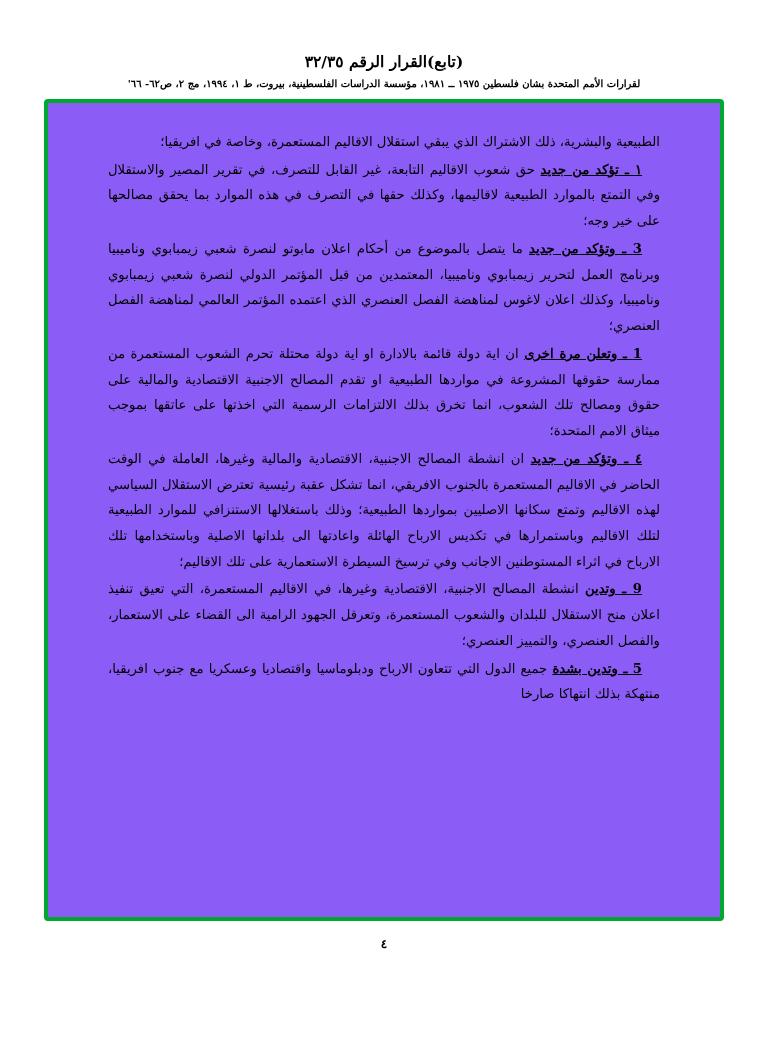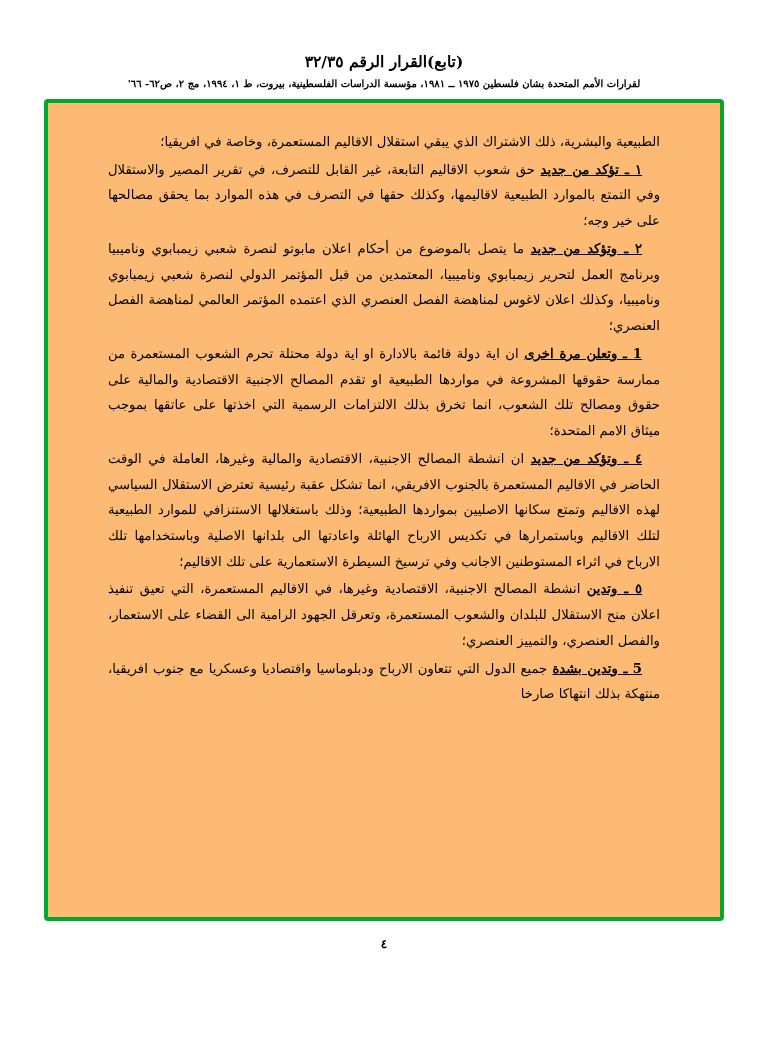--- a/index.html
+++ b/index.html
@@ -36,21 +36,21 @@
     font-weight: bold;
     margin-bottom: 10px;
   }
   .frame {
     position: relative;
     border: 4px solid #00a830;
     border-radius: 4px;
     height: 822px;
     box-sizing: border-box;
     padding: 26px 60px 20px 60px;
-    background: #fdba74;
+    background: #8b5cf6;
   }
   .body-text {
     direction: rtl;
     text-align: justify;
     text-align-last: right;
     font-size: 13.2px;
     line-height: 1.95;
   }
   .para {
     margin: 0 0 2px 0;
@@ -80,27 +80,27 @@
     <div class="header-source">لقرارات الأمم المتحدة بشان فلسطين ١٩٧٥ ــ ١٩٨١، مؤسسة الدراسات الفلسطينية، بيروت، ط ١، ١٩٩٤، مج ٢، ص٦٢- ٦٦'</div>
   </div>
 
   <div class="frame">
     <div class="body-text">
 
       <p class="para"><span>الطبيعية والبشرية، ذلك الاشتراك الذي يبقي استقلال الاقاليم المستعمرة، وخاصة في افريقيا؛</span></p>
 
       <p class="para indent"><b>١ ـ تؤكد من جديد</b><span> حق شعوب الاقاليم التابعة، غير القابل للتصرف، في تقرير المصير والاستقلال وفي التمتع بالموارد الطبيعية لاقاليمها، وكذلك حقها في التصرف في هذه الموارد بما يحقق مصالحها على خير وجه؛</span></p>
 
-      <p class="para indent"><b>٢ ـ وتؤكد من جديد</b><span> ما يتصل بالموضوع من أحكام اعلان مابوتو لنصرة شعبي زيمبابوي وناميبيا وبرنامج العمل لتحرير زيمبابوي وناميبيا، المعتمدين من قبل المؤتمر الدولي لنصرة شعبي زيمبابوي وناميبيا، وكذلك اعلان لاغوس لمناهضة الفصل العنصري الذي اعتمده المؤتمر العالمي لمناهضة الفصل العنصري؛</span></p>
+      <p class="para indent"><b>3 ـ وتؤكد من جديد</b><span> ما يتصل بالموضوع من أحكام اعلان مابوتو لنصرة شعبي زيمبابوي وناميبيا وبرنامج العمل لتحرير زيمبابوي وناميبيا، المعتمدين من قبل المؤتمر الدولي لنصرة شعبي زيمبابوي وناميبيا، وكذلك اعلان لاغوس لمناهضة الفصل العنصري الذي اعتمده المؤتمر العالمي لمناهضة الفصل العنصري؛</span></p>
 
       <p class="para indent"><b>1 ـ وتعلن مرة اخرى</b><span> ان اية دولة قائمة بالادارة او اية دولة محتلة تحرم الشعوب المستعمرة من ممارسة حقوقها المشروعة في مواردها الطبيعية او تقدم المصالح الاجنبية الاقتصادية والمالية على حقوق ومصالح تلك الشعوب، انما تخرق بذلك الالتزامات الرسمية التي اخذتها على عاتقها بموجب ميثاق الامم المتحدة؛</span></p>
 
       <p class="para indent"><b>٤ ـ وتؤكد من جديد</b><span> ان انشطة المصالح الاجنبية، الاقتصادية والمالية وغيرها، العاملة في الوقت الحاضر في الاقاليم المستعمرة بالجنوب الافريقي، انما تشكل عقبة رئيسية تعترض الاستقلال السياسي لهذه الاقاليم وتمتع سكانها الاصليين بمواردها الطبيعية؛ وذلك باستغلالها الاستنزافي للموارد الطبيعية لتلك الاقاليم وباستمرارها في تكديس الارباح الهائلة واعادتها الى بلدانها الاصلية وباستخدامها تلك الارباح في اثراء المستوطنين الاجانب وفي ترسيخ السيطرة الاستعمارية على تلك الاقاليم؛</span></p>
 
-      <p class="para indent"><b>٥ ـ وتدين</b><span> انشطة المصالح الاجنبية، الاقتصادية وغيرها، في الاقاليم المستعمرة، التي تعيق تنفيذ اعلان منح الاستقلال للبلدان والشعوب المستعمرة، وتعرقل الجهود الرامية الى القضاء على الاستعمار، والفصل العنصري، والتمييز العنصري؛</span></p>
+      <p class="para indent"><b>9 ـ وتدين</b><span> انشطة المصالح الاجنبية، الاقتصادية وغيرها، في الاقاليم المستعمرة، التي تعيق تنفيذ اعلان منح الاستقلال للبلدان والشعوب المستعمرة، وتعرقل الجهود الرامية الى القضاء على الاستعمار، والفصل العنصري، والتمييز العنصري؛</span></p>
 
       <p class="para indent"><b>5 ـ وتدين بشدة</b><span> جميع الدول التي تتعاون الارباح ودبلوماسيا واقتصاديا وعسكريا مع جنوب افريقيا، منتهكة بذلك انتهاكا صارخا</span></p>
 
     </div>
   </div>
 
   <div class="footer">٤</div>
 
 </div>
 

